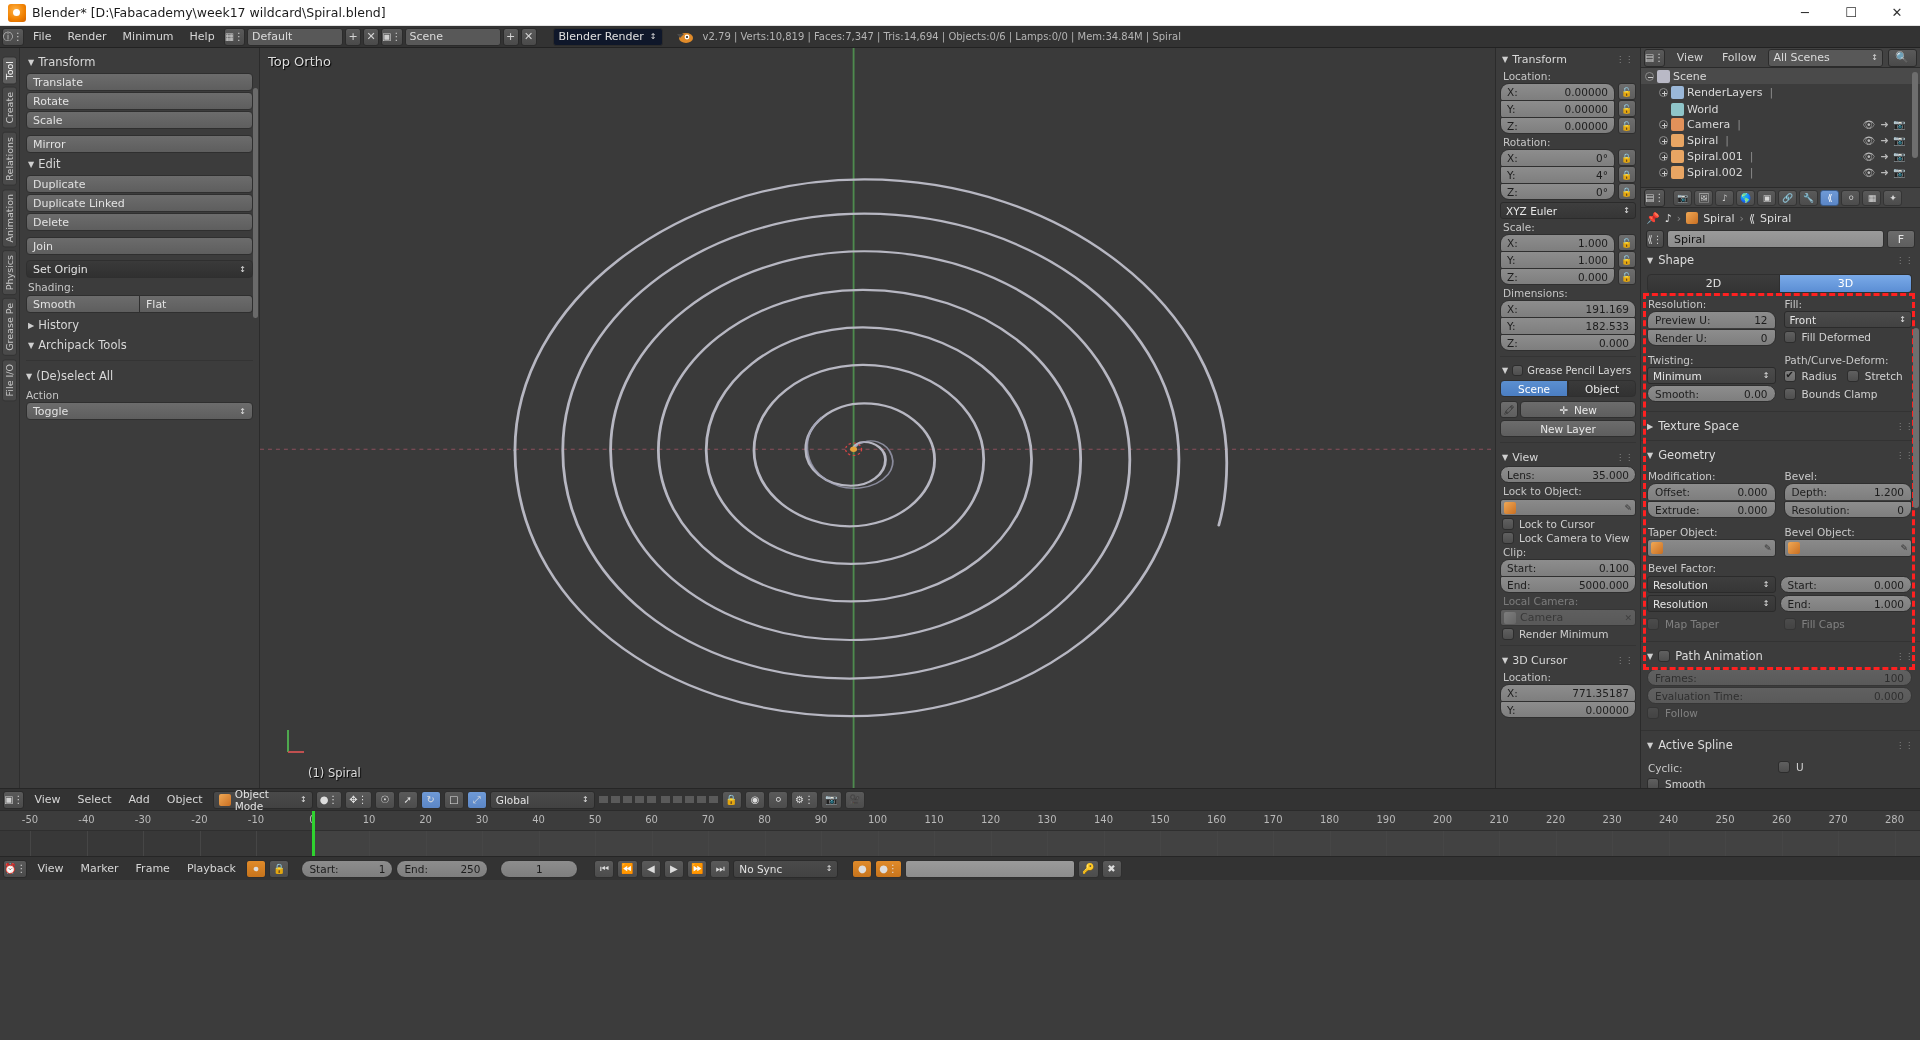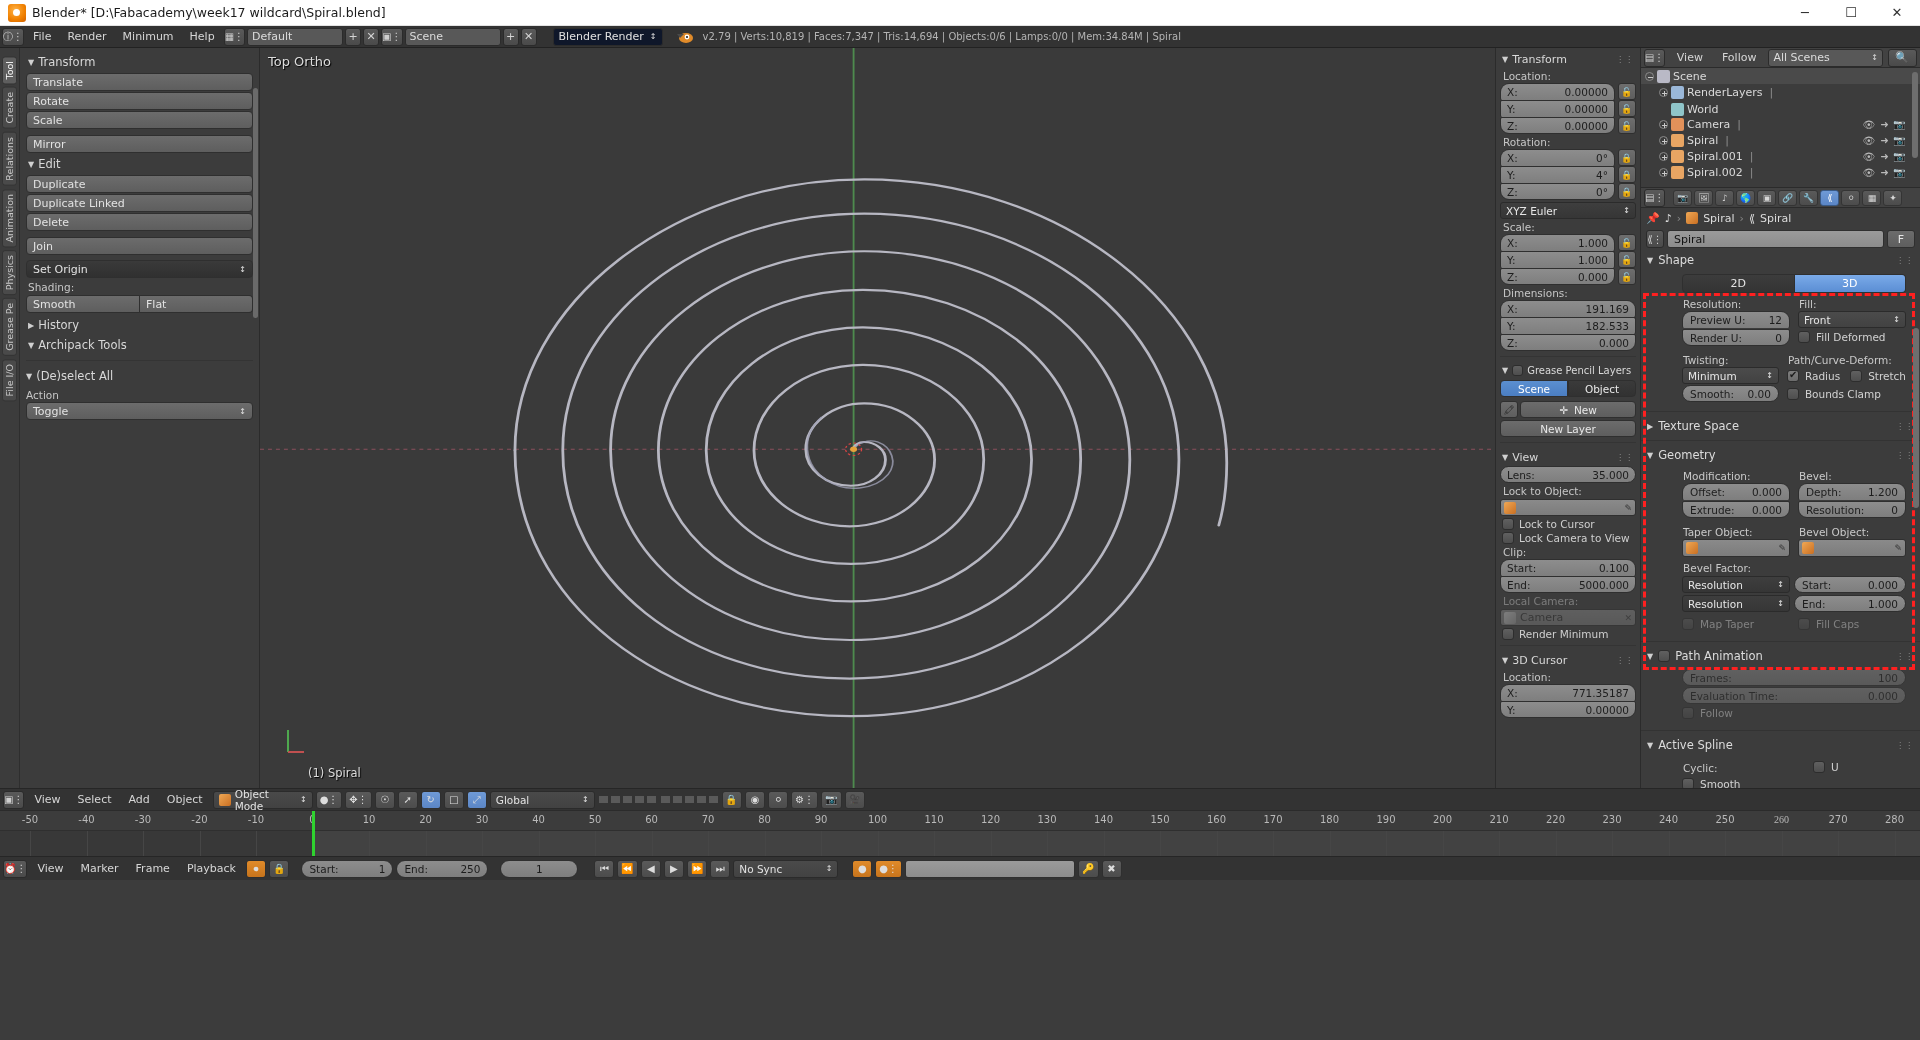--- a/index.html
+++ b/index.html
@@ -137,21 +137,21 @@
     display:flex;align-items:center;justify-content:center;font-size:9px;color:#d7d7d7;}
   .ptab.active{background:linear-gradient(#6f9ad6,#5b86c6);border-color:#3a5a86;color:#fff;}
   #breadcrumb{height:20px;display:flex;align-items:center;gap:5px;padding:0 5px;font-size:11px;color:#dcdcdc;}
   #nameRow{display:flex;align-items:center;gap:3px;padding:2px 5px;}
   #nameField{flex:1;height:18px;background:linear-gradient(#9a9a9a,#8c8c8c);border:1px solid #2f2f2f;border-radius:3px;
     display:flex;align-items:center;padding:0 6px;color:#131313;font-size:11px;}
   #fBtn{width:28px;height:18px;background:linear-gradient(#6c6c6c,#5e5e5e);border:1px solid #2f2f2f;border-radius:3px;
     display:flex;align-items:center;justify-content:center;color:#e6e6e6;font-size:11px;}
   .pp-h{display:flex;align-items:center;gap:5px;color:#dcdcdc;font-size:11.5px;padding:3px 6px;}
   .pp-h .grip{margin-left:auto;color:#8b8b8b;font-size:8px;letter-spacing:1px;}
-  .pbody{padding:2px 14px 4px 6px;margin-left:35px;}
+  .pbody{padding:2px 8px 4px 6px;}
   .two{display:flex;gap:8px;}
   .two>div{flex:1;}
   .pfield{height:17px;background:linear-gradient(#8d8d8d,#7e7e7e);border:1px solid #2f2f2f;border-radius:9px;
     display:flex;align-items:center;justify-content:space-between;padding:0 7px;color:#1d1d1d;font-size:10.5px;margin:1px 0;}
   .pfield.top{border-radius:9px 9px 2px 2px;border-bottom:none;}
   .pfield.bot{border-radius:2px 2px 9px 9px;}
   .pdrop{height:17px;background:linear-gradient(#3e3e3e,#363636);border:1px solid #2b2b2b;border-radius:3px;
     display:flex;align-items:center;justify-content:space-between;padding:0 5px;color:#e6e6e6;font-size:10.5px;margin:1px 0;}
   .pdrop.light{background:linear-gradient(#4b4b4b,#424242);}
   .ptoggle-row{display:flex;margin:2px 0;}
@@ -918,21 +918,21 @@
       <div class="tick" style="left: 1216.5px;">160</div>
       <div class="tick" style="left: 1273px;">170</div>
       <div class="tick" style="left: 1329.5px;">180</div>
       <div class="tick" style="left: 1386px;">190</div>
       <div class="tick" style="left: 1442.5px;">200</div>
       <div class="tick" style="left: 1499px;">210</div>
       <div class="tick" style="left: 1555.5px;">220</div>
       <div class="tick" style="left: 1612px;">230</div>
       <div class="tick" style="left: 1668.5px;">240</div>
       <div class="tick" style="left: 1725px;">250</div>
-      <div class="tick" style="left: 1781.5px; font-family: Liberation Serif, serif;">260</div>
+      <div class="tick" style="left: 1781.5px;">260</div>
       <div class="tick" style="left: 1838px;">270</div>
       <div class="tick" style="left: 1894.5px;">280</div>
     </div>
   <div id="tlBody">
     <div id="tlDark" style="width: 311.5px;"></div>
   <div class="gridline" style="left: 30px;"></div>
       <div class="gridline" style="left: 86.5px;"></div>
       <div class="gridline" style="left: 143px;"></div>
       <div class="gridline" style="left: 199.5px;"></div>
       <div class="gridline" style="left: 256px;"></div>

